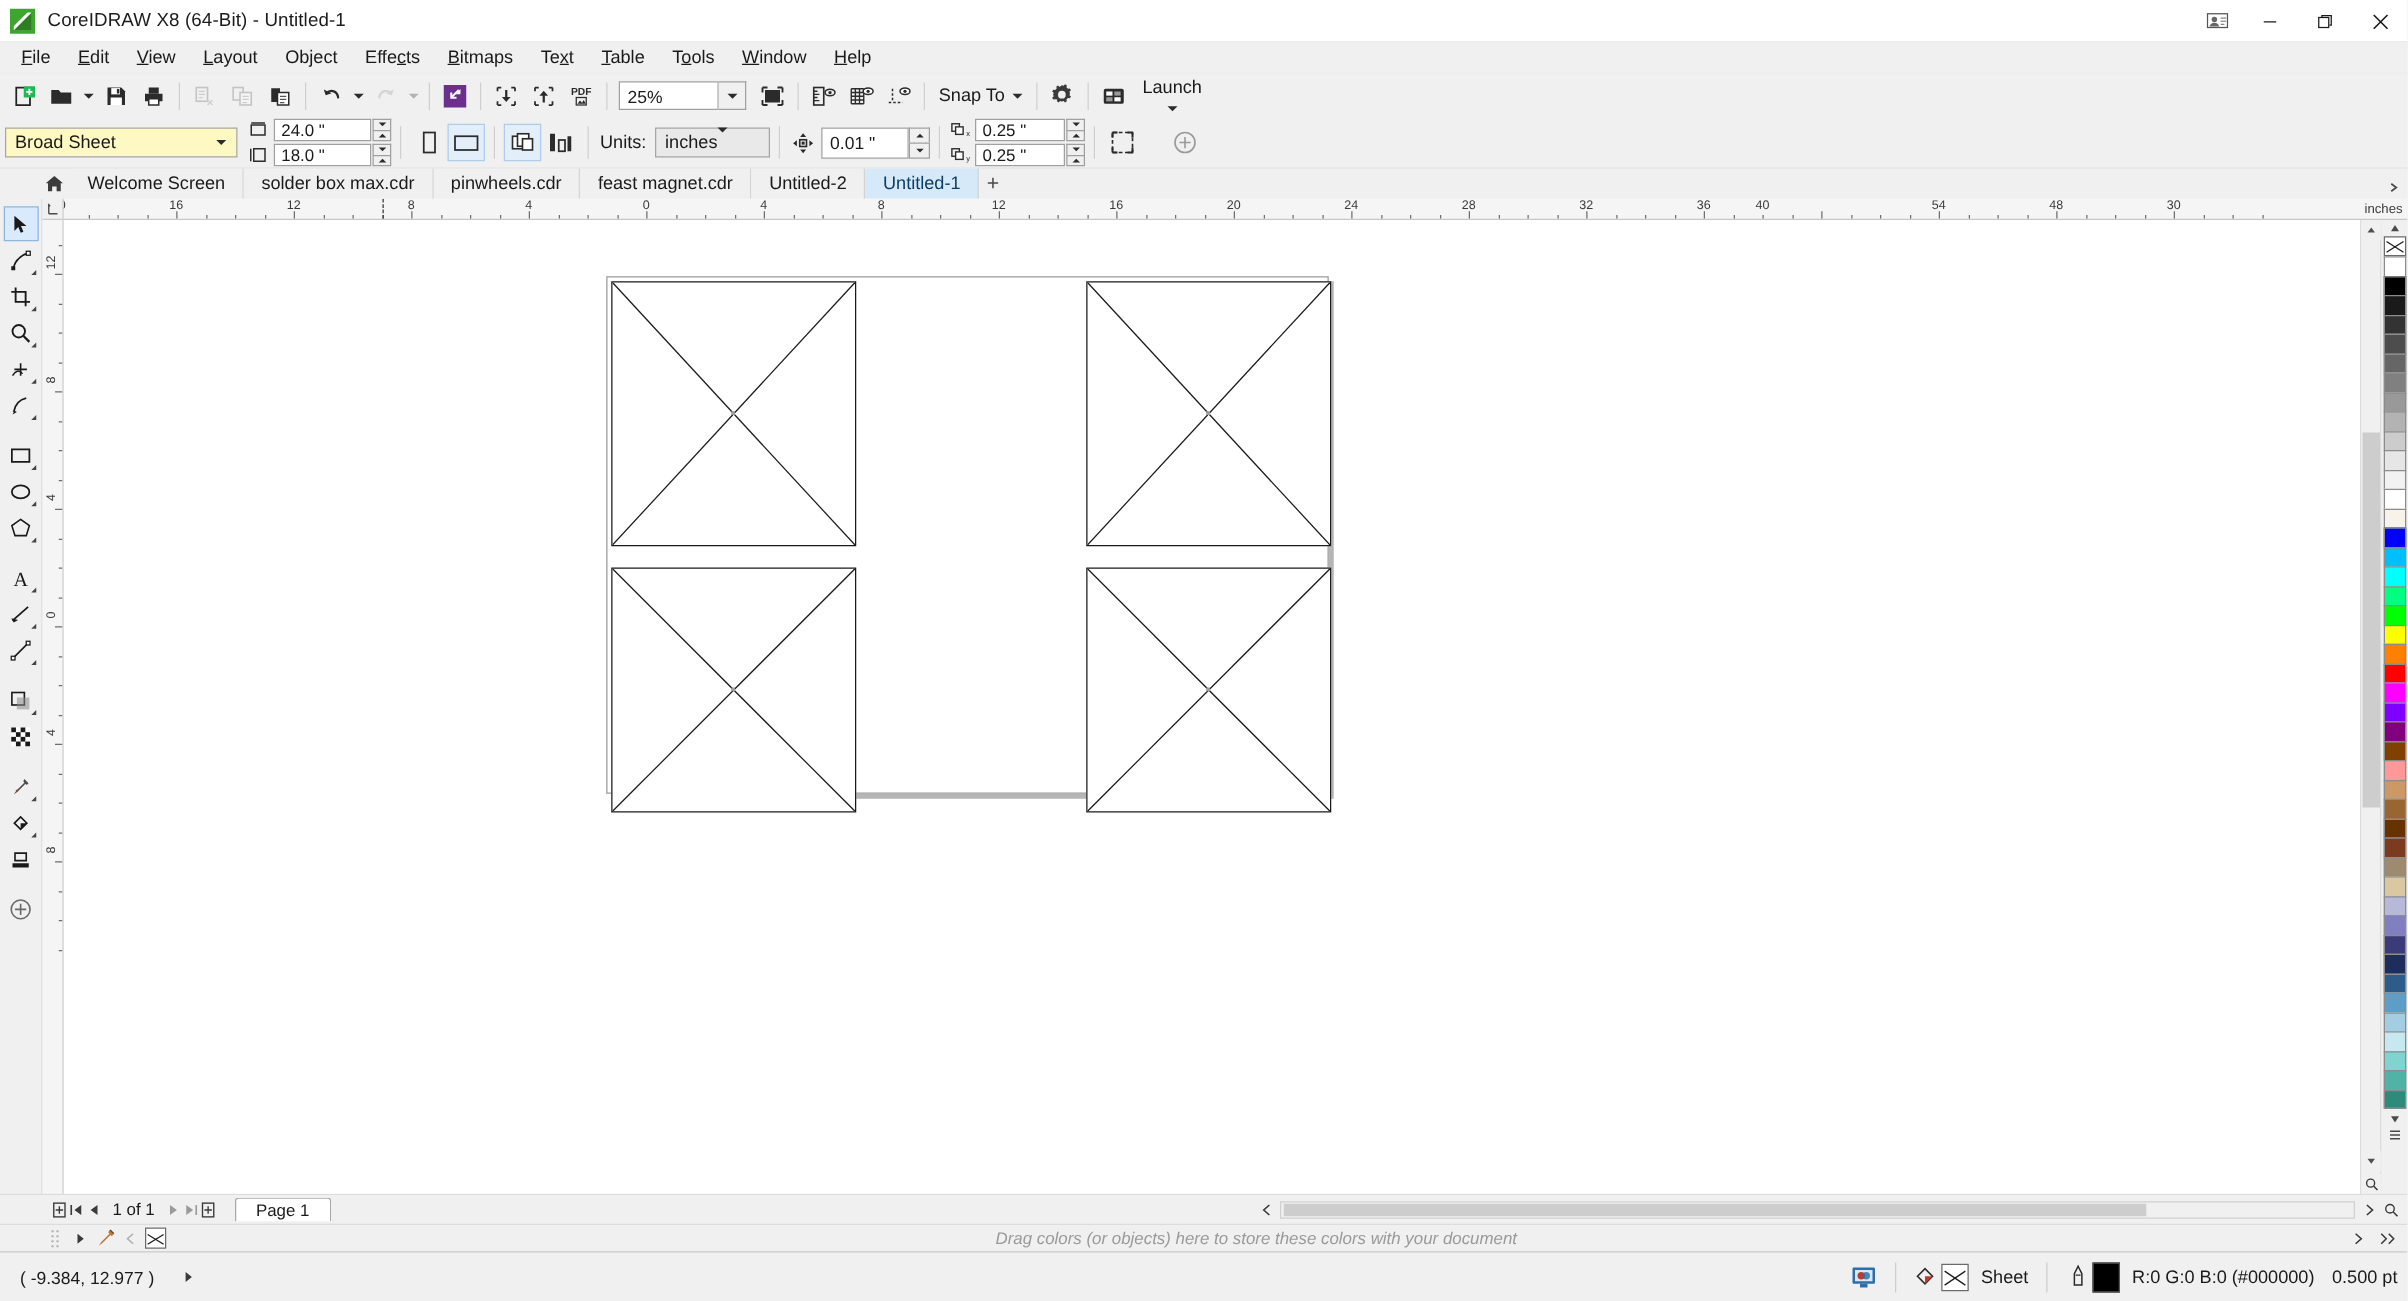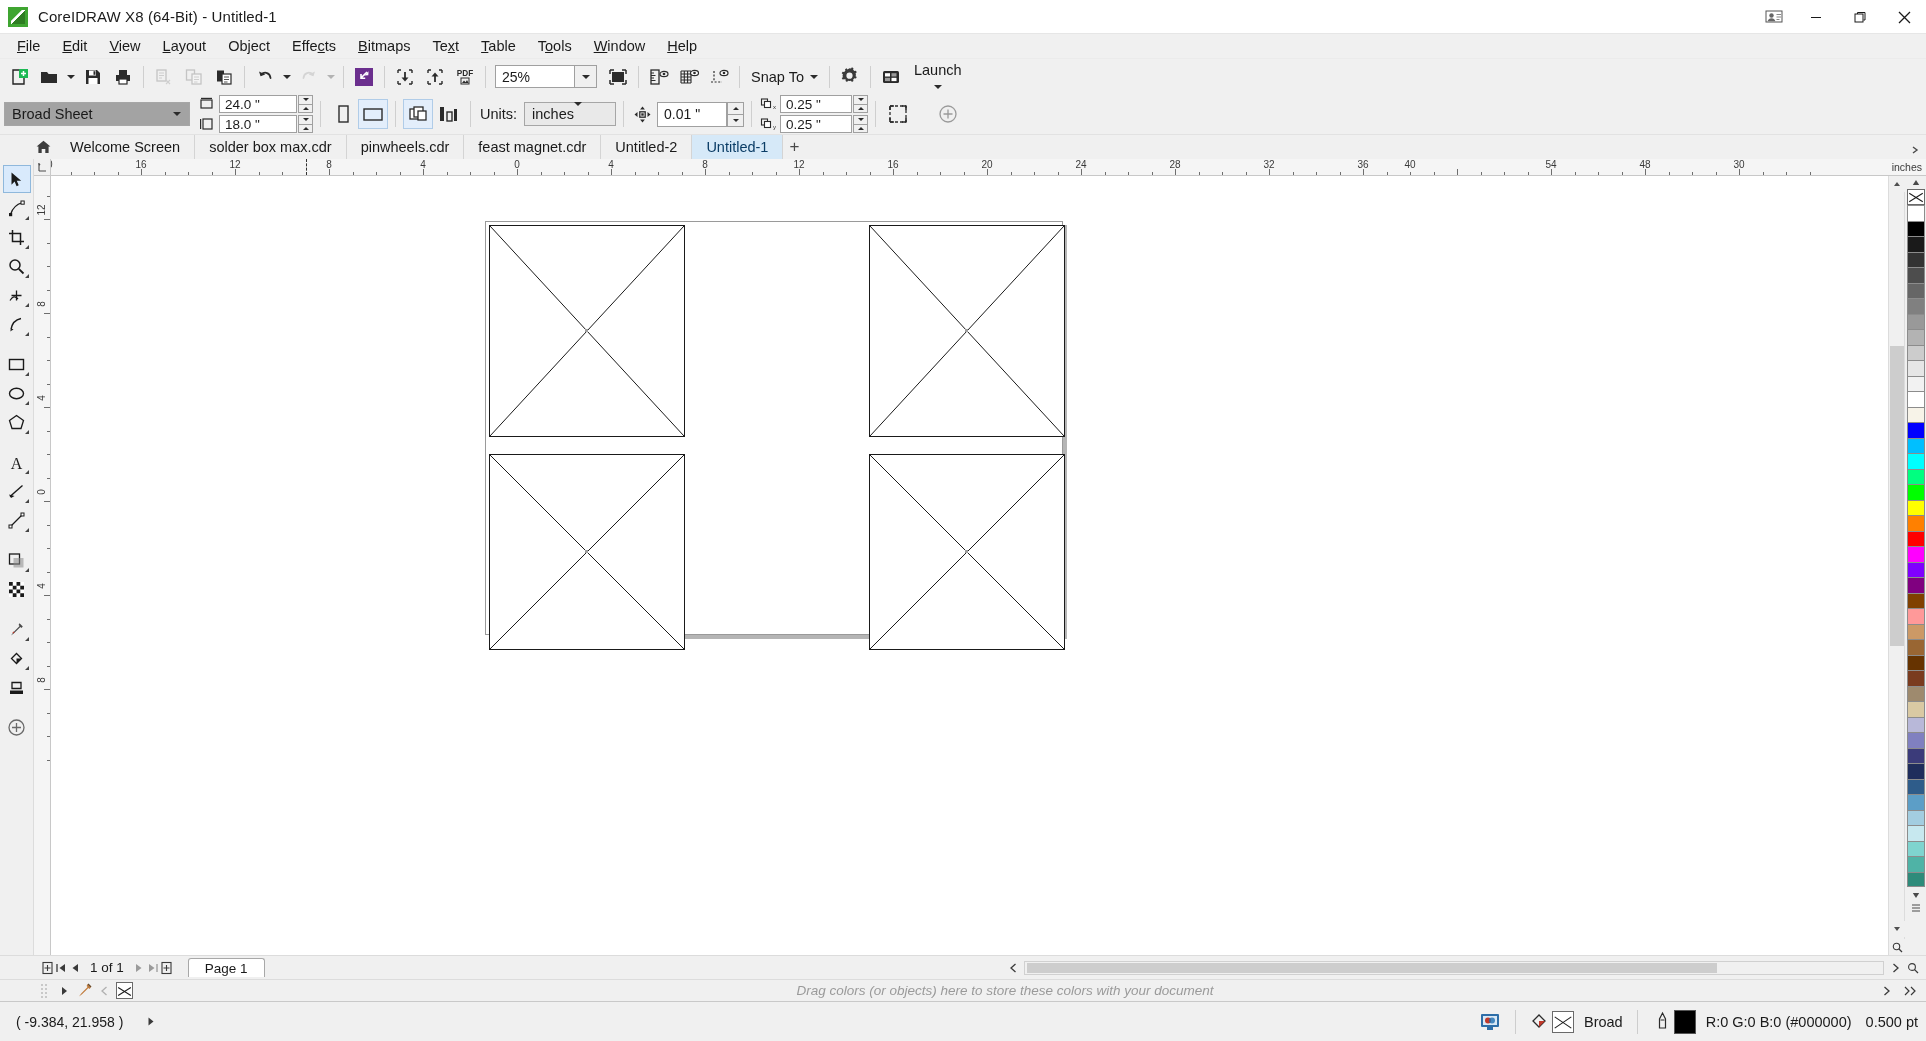--- a/index.html
+++ b/index.html
@@ -70,21 +70,21 @@
   .launch{
     display:flex; align-items:center; gap:7px; padding:0 8px; height:30px; cursor:default; font-size:14.5px;flex-direction:column;
   }
 
   
   .propbar{
     height:41px; background:#f0f0f0; display:flex; align-items:center;
     padding-left:4px; flex:0 0 41px; border-bottom:1px solid #e2e2e2;
   }
   .paper-combo{
-    width:186px; height:24px; background:#a3a3a3; border:1px solid #a6a6a6;
+    width:186px; height:24px; background:#fef9c3; border:1px solid #a6a6a6;
     display:flex; align-items:center; padding-left:7px; font-size:14.5px; color:#1a1a1a;
   }
   .paper-combo .cb-ar{
     margin-left:auto; width:24px; height:22px; display:flex; align-items:center; justify-content:center;
   }
   .dim-stack{ display:flex; flex-direction:column; gap:2px; margin-left:8px; }
   .dim-row{ display:flex; align-items:center; height:18px; }
   .dim-icon{ width:17px; height:16px; margin-right:4px; display:flex; align-items:center; justify-content:center; }
   .dim-field{
     width:78px; height:18px; background:#fff; border:1px solid #a0a0a0;
@@ -1181,21 +1181,21 @@
       </div>
       <div class="pb-ic">
         <svg width="13" height="10" viewBox="0 0 13 10">
             <path d="M1 1l4 4-4 4M7 1l4 4-4 4" fill="none" stroke="#3a3a3a" stroke-width="1.2"></path>
           </svg>
       </div>
     </div>
   </div>
 
   <div class="statusbar">
-    <div class="coords">( -9.384, 21.958 )</div>
+    <div class="coords">( -9.384, 12.977 )</div>
     <div class="pb-ic" style="margin-left:18px">
       <svg width="10" height="11" viewBox="0 0 10 11">
           <path d="M2.5 1.5l5 4-5 4z" fill="#3a3a3a"></path>
         </svg>
     </div>
 
     <div class="status-right">
       <div class="pb-ic" style="width:26px;height:26px">
         <svg width="22" height="22" viewBox="0 0 22 22">
             <rect x="2" y="3" width="18" height="13" rx="1" fill="#2e6ea8"></rect>
@@ -1206,21 +1206,21 @@
           </svg>
       </div>
       <div class="sb-sep" style="margin:0 12px"></div>
       <div class="pb-ic" style="width:24px;height:24px">
         <svg width="20" height="20" viewBox="0 0 20 20">
             <path d="M3 9L9 3l6 6-6 6z" fill="none" stroke="#2b2b2b" stroke-width="1.3"></path>
             <path d="M9 9l6 0-6 6z" fill="#c0392b"></path>
           </svg>
       </div>
       <div class="fill-sw"></div>
-      <span style="margin-left:10px; font-size:14.5px;">Broad</span>
+      <span style="margin-left:10px; font-size:14.5px;">Sheet</span>
       <div class="sb-sep"></div>
       <div class="pb-ic" style="width:22px;height:24px">
         <svg width="15" height="22" viewBox="0 0 15 22">
             <path d="M7.5 2l3 6v9h-6V8z" fill="none" stroke="#2b2b2b" stroke-width="1.2"></path>
             <path d="M5.5 9h4" stroke="#2b2b2b" stroke-width="1"></path>
           </svg>
       </div>
       <div class="outline-sw"></div>
       <span class="nowrap" style="margin-left:10px; font-size:14.5px;">R:0 G:0 B:0 (#000000)</span>
       <span class="nowrap" style="margin-left:14px; font-size:14.5px;">0.500 pt</span>

